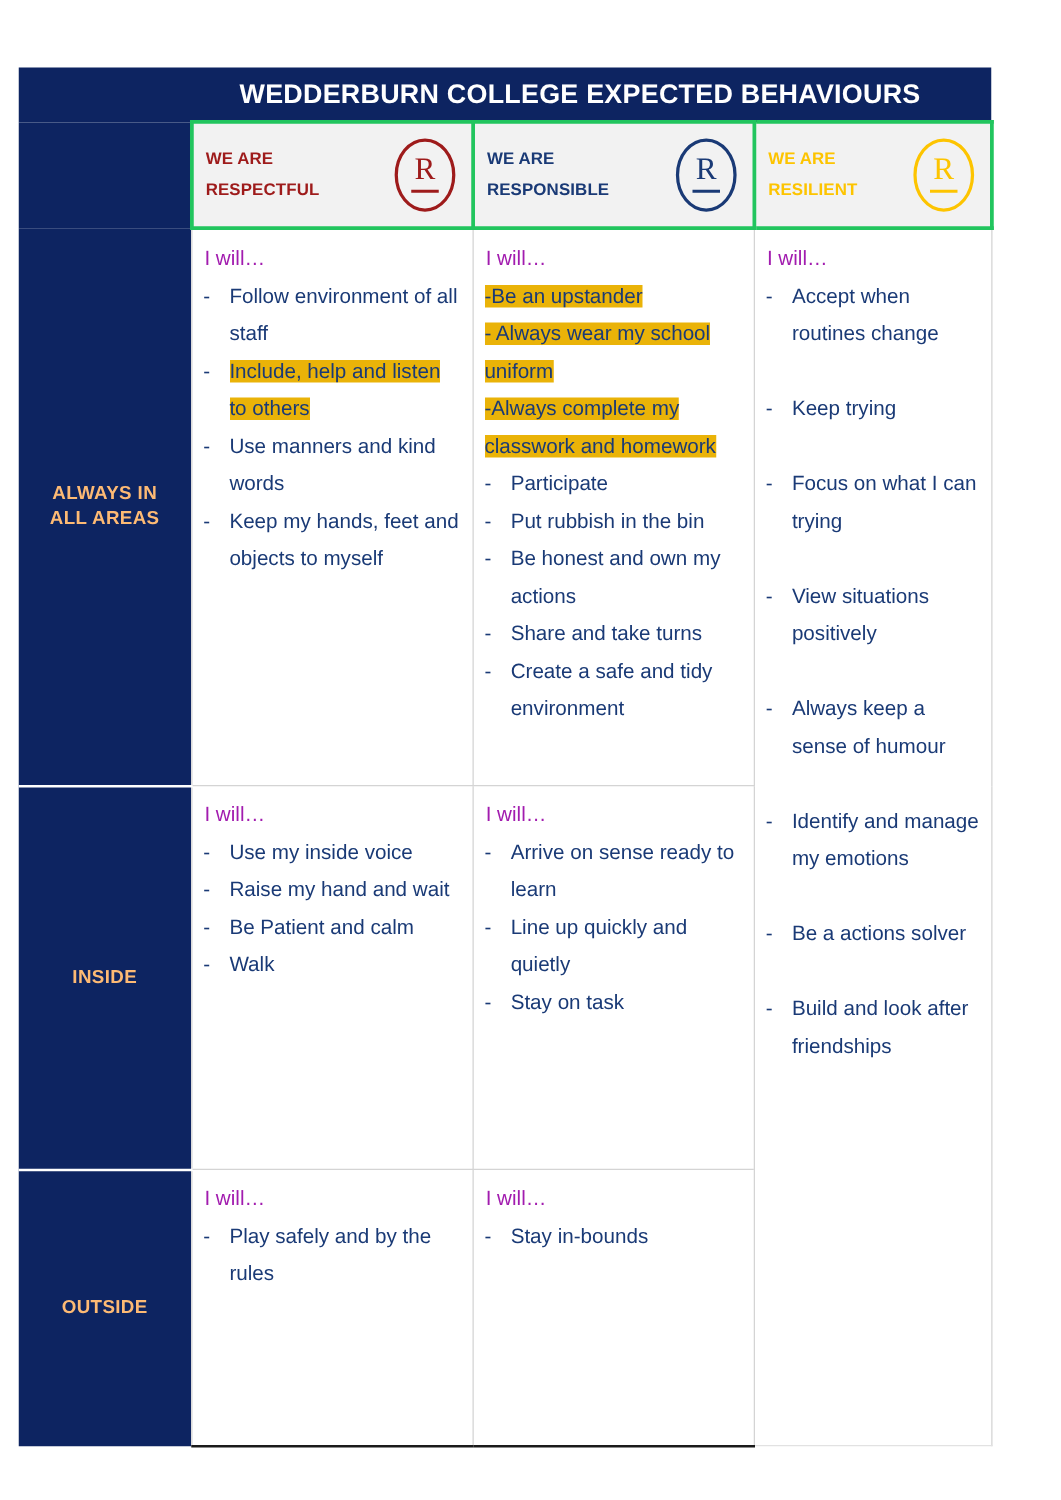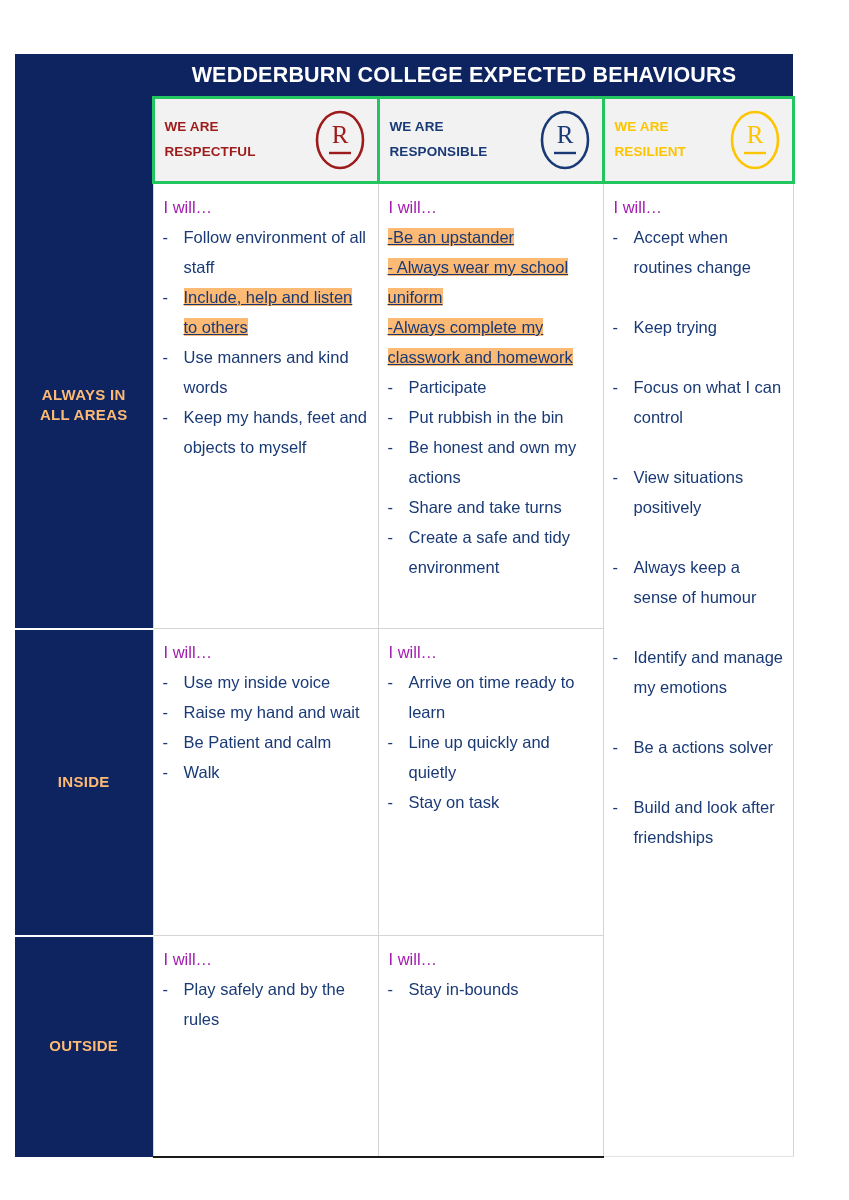--- a/index.html
+++ b/index.html
@@ -142,21 +142,21 @@
   }
   ul.items li .txt { flex: 1 1 auto; }
 
   
   ul.items li.tight { display: block; }
 
   
   ul.items.spaced li { margin-bottom: 30px; }
   ul.items.spaced li:last-child { margin-bottom: 0; }
 
-  .hl { background: #fdba74; text-decoration: underline; }
+  .hl { background: #eab308; }
 
   .col2 { width: 225px; }
   .col3 { width: 225px; }
   .col4 { width: 190px; }
 </style>
 </head>
 <body>
 
 <div class="page">
 
@@ -273,21 +273,21 @@
               <li>
                 <span class="dash">-</span>
                 <span class="txt">Accept when routines change</span>
               </li>
               <li>
                 <span class="dash">-</span>
                 <span class="txt">Keep trying</span>
               </li>
               <li>
                 <span class="dash">-</span>
-                <span class="txt">Focus on what I can control</span>
+                <span class="txt">Focus on what I can trying</span>
               </li>
               <li>
                 <span class="dash">-</span>
                 <span class="txt">View situations positively</span>
               </li>
               <li>
                 <span class="dash">-</span>
                 <span class="txt">Always keep a sense of humour</span>
               </li>
               <li>
@@ -327,21 +327,21 @@
                 <span class="dash">-</span>
                 <span class="txt">Walk</span>
               </li>
             </ul>
         </td>
         <td class="cell">
           <div class="intro">I will…</div>
           <ul class="items">
               <li>
                 <span class="dash">-</span>
-                <span class="txt">Arrive on time ready to learn</span>
+                <span class="txt">Arrive on sense ready to learn</span>
               </li>
               <li>
                 <span class="dash">-</span>
                 <span class="txt">Line up quickly and quietly</span>
               </li>
               <li>
                 <span class="dash">-</span>
                 <span class="txt">Stay on task</span>
               </li>
             </ul>

